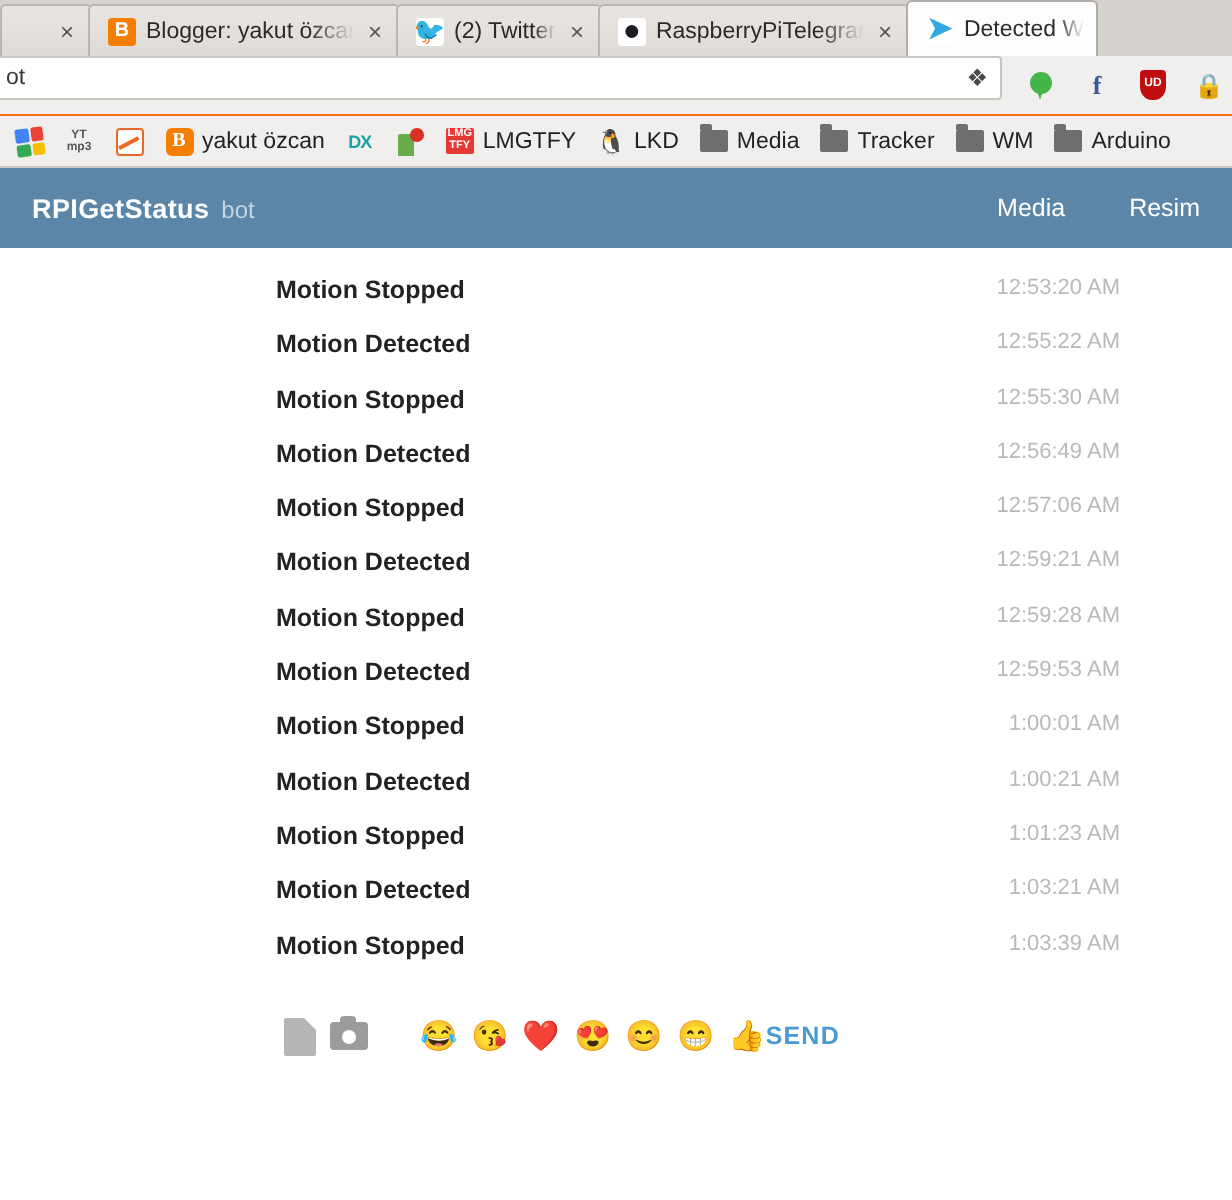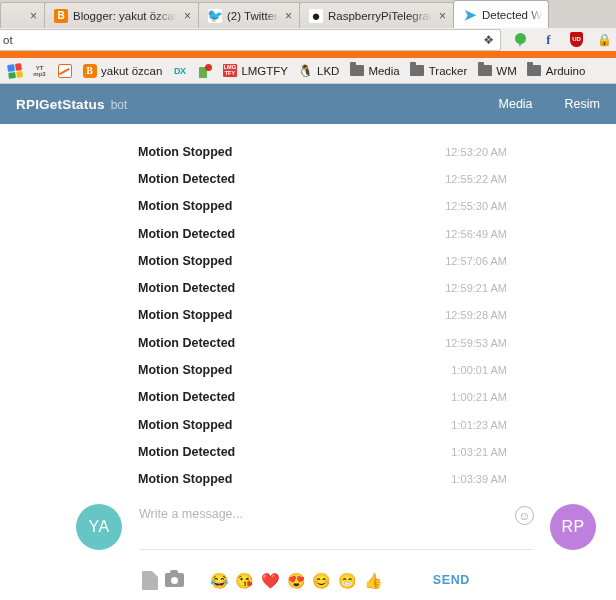--- a/index.html
+++ b/index.html
@@ -74,22 +74,21 @@
   .tab-close {
     color: #555; font-size: 12px; line-height: 1;
     padding: 0 2px; cursor: pointer;
   }
 
   
   .navbar {
     height: 30px;
     background: #f1efed;
     display: flex;
-    align-items: center;
-    border-bottom: 7px solid #f97316;
+    border-bottom: 1px solid #f97316;
   }
   .urlbar {
     flex: 1;
     height: 22px;
     margin-left: -4px;
     background: #fff;
     border: 1px solid #c8c4c0;
     border-radius: 2px;
     display: flex;
     align-items: center;
@@ -225,23 +224,22 @@
   .tg-action { font-size: 12.5px; color: #ffffff; cursor: pointer; }
 
   .tg-body {
     height: 372px;
     background: #fff;
     padding-top: 14px;
     overflow: hidden;
   }
   .msg-row {
     display: flex;
-    align-items: center;
     justify-content: space-between;
-    padding: 0 109px 0 138px;
+    padding: 0 56px 0 138px;
     height: 27.3px;
   }
   .msg-text { font-size: 12.5px; color: #222; font-weight: 600; }
   .msg-time { font-size: 11px; color: #b9b9b9; white-space: nowrap; }
 
   
   .compose {
     height: 62px;
     background: #fff;
     display: flex;
@@ -320,21 +318,20 @@
     width: 8px; height: 3px; background: #9b9b9b; border-radius: 2px 2px 0 0;
   }
   .cam-icon::after {
     content: ""; position: absolute; left: 6px; top: 3.5px;
     width: 7px; height: 7px; border-radius: 50%;
     background: #fff;
   }
   .emoji-row { display: flex; align-items: center; gap: 7px; margin-left: 24px; }
   .emoji { font-size: 15px; line-height: 1; cursor: pointer; }
   .send-btn {
-    margin-left: 50px;
     color: #4a9ad4;
     font-size: 12.5px;
     font-weight: bold;
     letter-spacing: 0.6px;
     cursor: pointer;
     text-align: center;
   }
 </style>
 </head>
 <body>
@@ -532,28 +529,20 @@
     <div class="msg-row">
       <span class="msg-text">Motion Detected</span>
       <span class="msg-time">1:03:21 AM</span>
     </div>
     <div class="msg-row">
       <span class="msg-text">Motion Stopped</span>
       <span class="msg-time">1:03:39 AM</span>
     </div>
   </div>
 
-  <div class="compose">
-    <div class="avatar avatar-left">YA</div>
-    <div class="compose-field">
-      <input class="compose-input" type="text" placeholder="Write a message..." style="">
-      <span class="smiley">☺</span>
-    </div>
-    <div class="avatar avatar-right">RP</div>
-  </div>
 
   <div class="toolbar">
     <span class="tb-icon">
         <span class="doc-icon"></span>
       </span>
     <span class="tb-icon">
         <span class="cam-icon"></span>
       </span>
     <div class="emoji-row">
       <span class="emoji">😂</span>

